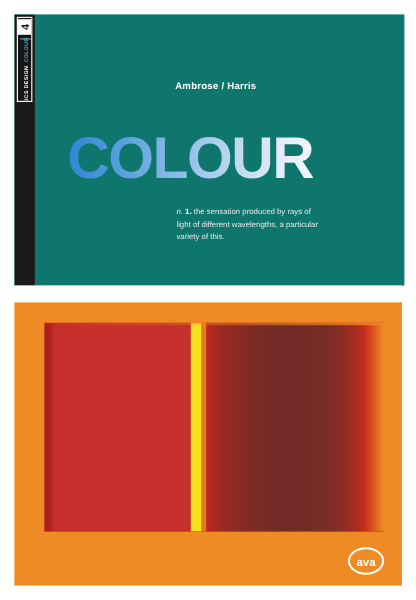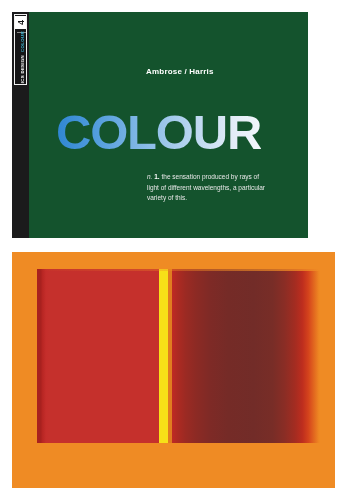--- a/index.html
+++ b/index.html
@@ -21,23 +21,23 @@
     width: 347px;
     height: 500px;
     background: #ffffff;
   }
 
   
   .front-cover {
     position: absolute;
     left: 12px;
     top: 12px;
-    width: 296px;
+    width: 325px;
     height: 226px;
-    background: #14532d;
+    background: #0f766e;
     overflow: hidden;
   }
 
   
   .spine {
     position: absolute;
     left: 0px;
     top: 0px;
     width: 17px;
     height: 226px;
@@ -298,14 +298,20 @@
   <div class="back-cover">
     <div class="colour-field">
       <div class="field-left"></div>
       <div class="field-yellow"></div>
       <div class="field-gap"></div>
       <div class="field-right"></div>
       <div class="field-topline"></div>
     </div>
   </div>
 
+  <div class="ava-logo">
+    <svg width="32" height="25" viewBox="0 0 32 25" aria-hidden="true">
+      <ellipse cx="16" cy="12.5" rx="14.2" ry="10.6" fill="none" stroke="#ffffff" stroke-width="1.7"></ellipse>
+      <text x="16" y="16.6" text-anchor="middle" font-family="'Liberation Sans', sans-serif" font-size="9.6" font-weight="bold" fill="#ffffff">ava</text>
+    </svg>
+  </div>
 
 </div>
 
 </body></html>

